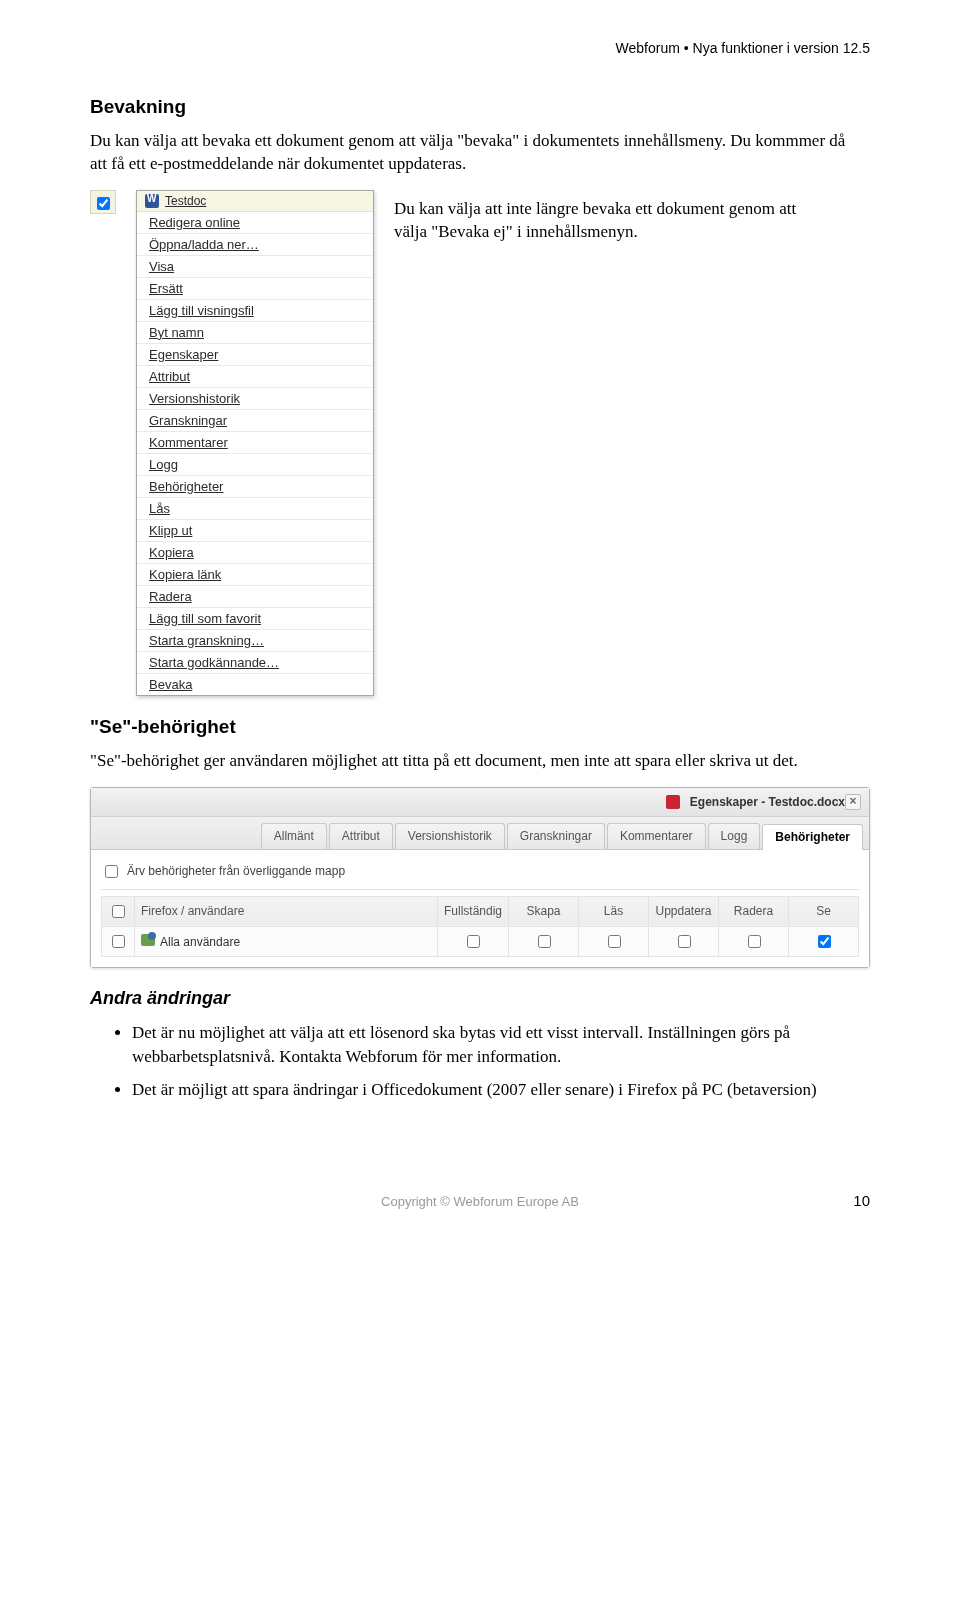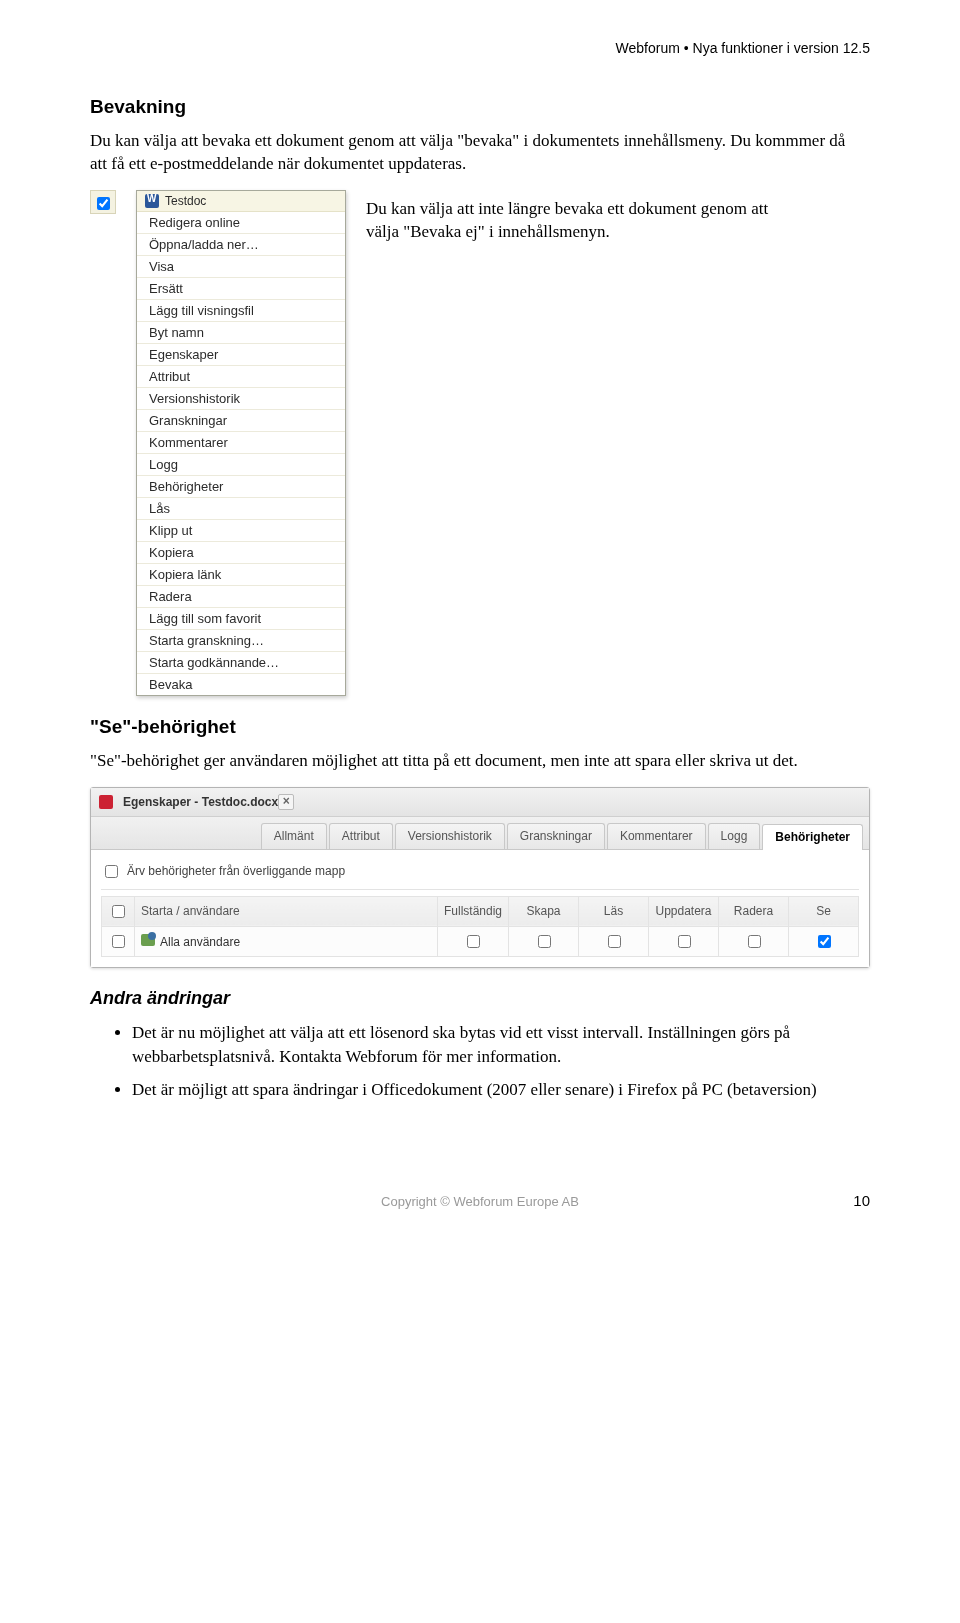--- a/index.html
+++ b/index.html
@@ -52,26 +52,27 @@
     width: 26px;
     padding-top: 4px;
     display: flex;
     justify-content: center;
     background: #f4f2e1;
     height: 24px;
     border: 1px solid #d8d4b8;
   }
   .doc-checkbox-col input { margin: 2px 0 0 0; }
   .context-menu {
-    width: 210px;
+    width: 238px;
     background: #fff;
     border: 1px solid #a7a99b;
     box-shadow: 1px 2px 4px rgba(0,0,0,0.2);
     font-size: 13px;
     color: #2b2b2b;
+    text-decoration: underline;
   }
   .context-menu .doc-row {
     background: #f7f5e4;
     border-bottom: 1px solid #e5e2c8;
     padding: 3px 8px;
     display: flex;
     align-items: center;
     gap: 6px;
     font-size: 12px;
   }
@@ -103,21 +104,21 @@
   .dialog {
     border: 1px solid #b4b4b4;
     border-radius: 3px;
     background: linear-gradient(#f6f6f6,#ececec);
     font-size: 12px;
     color: #333;
     margin: 10px 0 20px 0;
     box-shadow: 0 1px 3px rgba(0,0,0,0.15);
   }
   .dialog-title {
-    display:flex; align-items:center; justify-content:flex-start;
+    display:flex; align-items:center; justify-content:flex-end;
     padding: 6px 8px;
     background: linear-gradient(#f2f2f2,#e4e4e4);
     border-bottom: 1px solid #cfcfcf;
     font-weight: bold;
   }
   .dialog-title .wf-icon {
     width:14px; height:14px; background:#c23; border-radius:2px; margin-right:6px;
     display:inline-block;
   }
   .dialog-title .left { display:flex; align-items:center; gap:4px;}
@@ -268,21 +269,21 @@
       </div>
     <div class="dialog-body">
       <div class="inherit-row">
         <input type="checkbox" style="">
         <span>Ärv behörigheter från överliggande mapp</span>
       </div>
       <table class="perm">
         <thead>
             <tr id="perm-head">
               <th class="center" style="width: 26px;"><input type="checkbox" style=""></th>
-              <th>Starta / användare</th>
+              <th>Firefox / användare</th>
               <th class="center">Fullständig</th>
               <th class="center">Skapa</th>
               <th class="center">Läs</th>
               <th class="center">Uppdatera</th>
               <th class="center">Radera</th>
               <th class="center">Se</th>
             </tr>
           </thead>
         <tbody>
             <tr id="perm-row">

